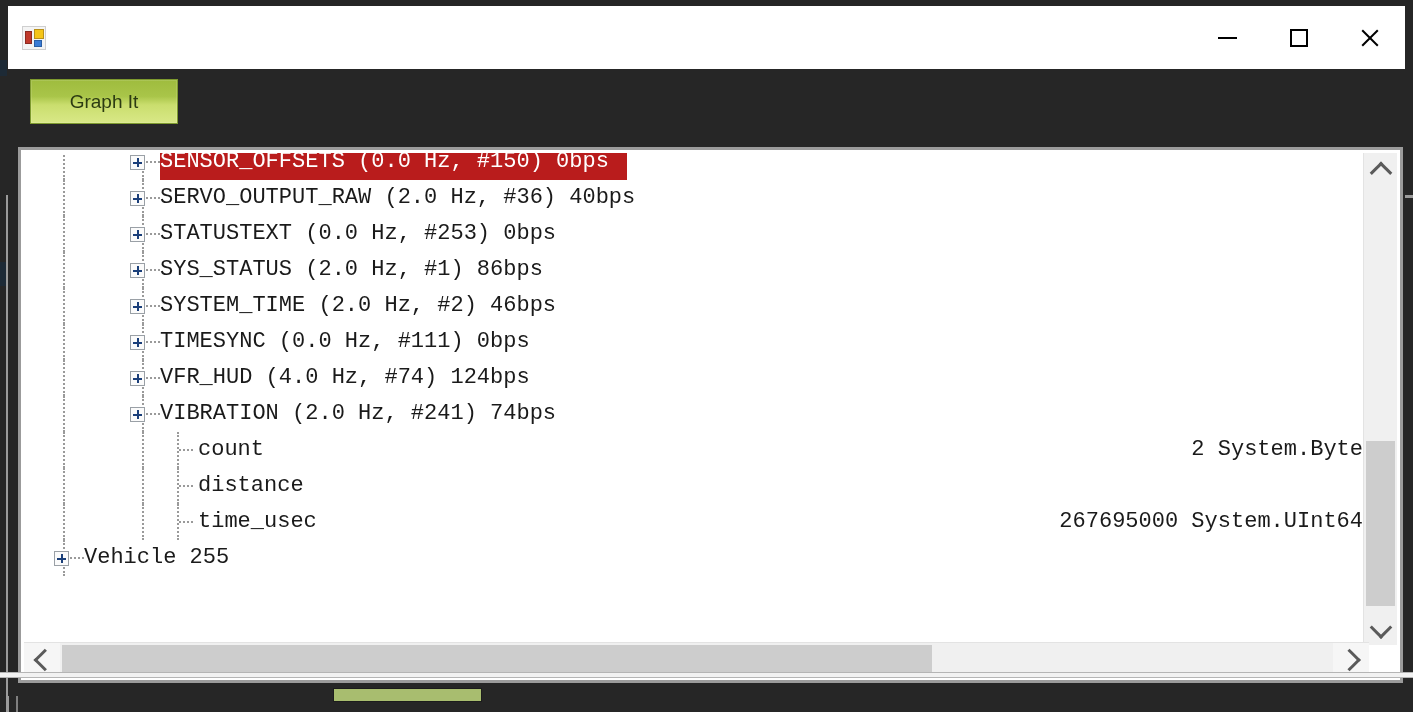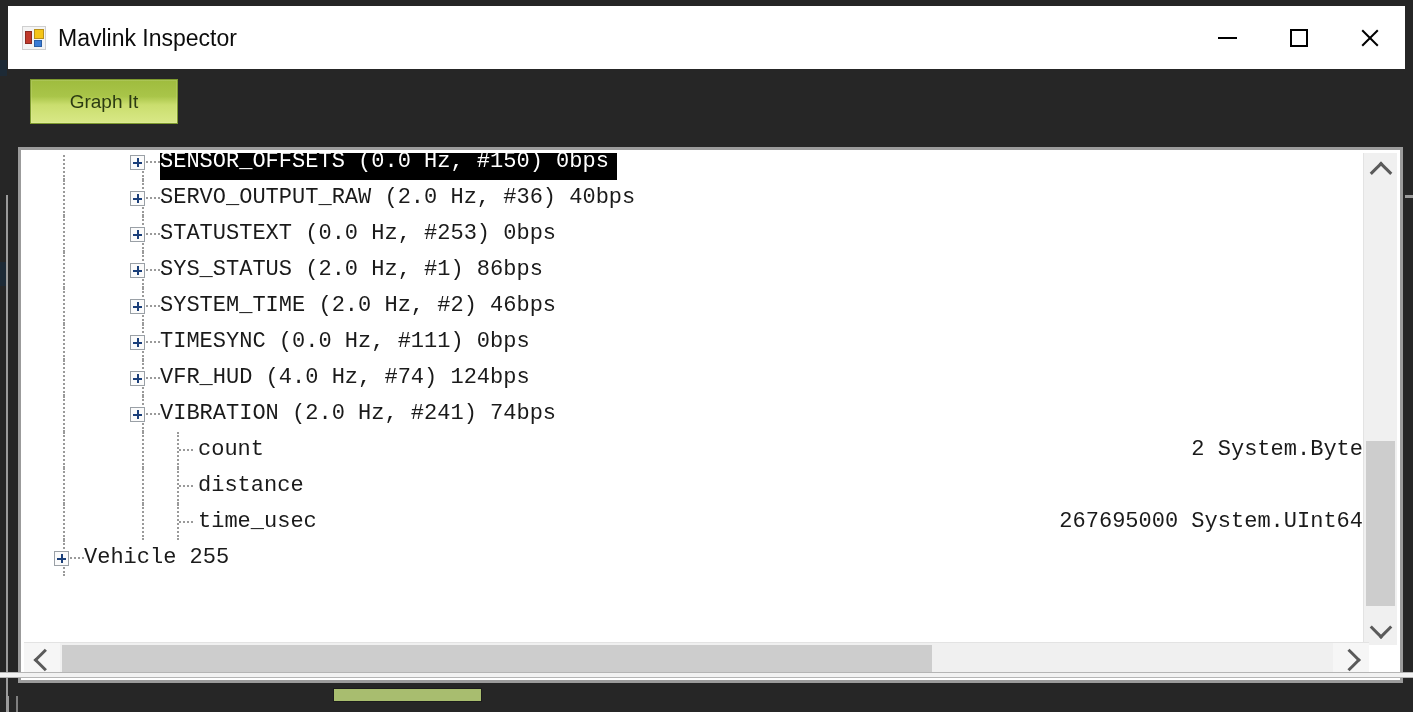--- a/index.html
+++ b/index.html
@@ -256,23 +256,23 @@
     top: 0;
     white-space: pre;
   }
   .tree-row.lvl1 .node-label { left: 136px; }
   .tree-row.lvl0 .node-label { left: 60px; }
   .tree-row.lvl2 .node-label { left: 174px; }
 
   .tree-row.lvl2 .elbow { left: 155px; }
 
   .node-label.selected {
-    background: #000000;
+    background: #b91c1c;
     color: #ffffff;
-    padding-right: 8px;
+    padding-right: 18px;
   }
 
   .node-value {
     position: absolute;
     top: 0;
     right: 0;
     padding-right: 6px;
     white-space: pre;
     text-align: center;
   }
@@ -385,21 +385,20 @@
 <div id="left-frame-v2"></div>
 
 <div id="window">
 
   <div id="titlebar">
     <div id="app-icon">
       <span class="sq sq-red"></span>
       <span class="sq sq-yellow"></span>
       <span class="sq sq-blue"></span>
     </div>
-    <div id="window-title">Mavlink Inspector</div>
     <div id="window-controls">
       <div class="wc-btn">
         <span class="wc-glyph min-glyph"></span>
       </div>
       <div class="wc-btn">
         <span class="wc-glyph max-glyph"></span>
       </div>
       <div class="wc-btn">
         <span class="wc-glyph close-glyph"></span>
       </div>

